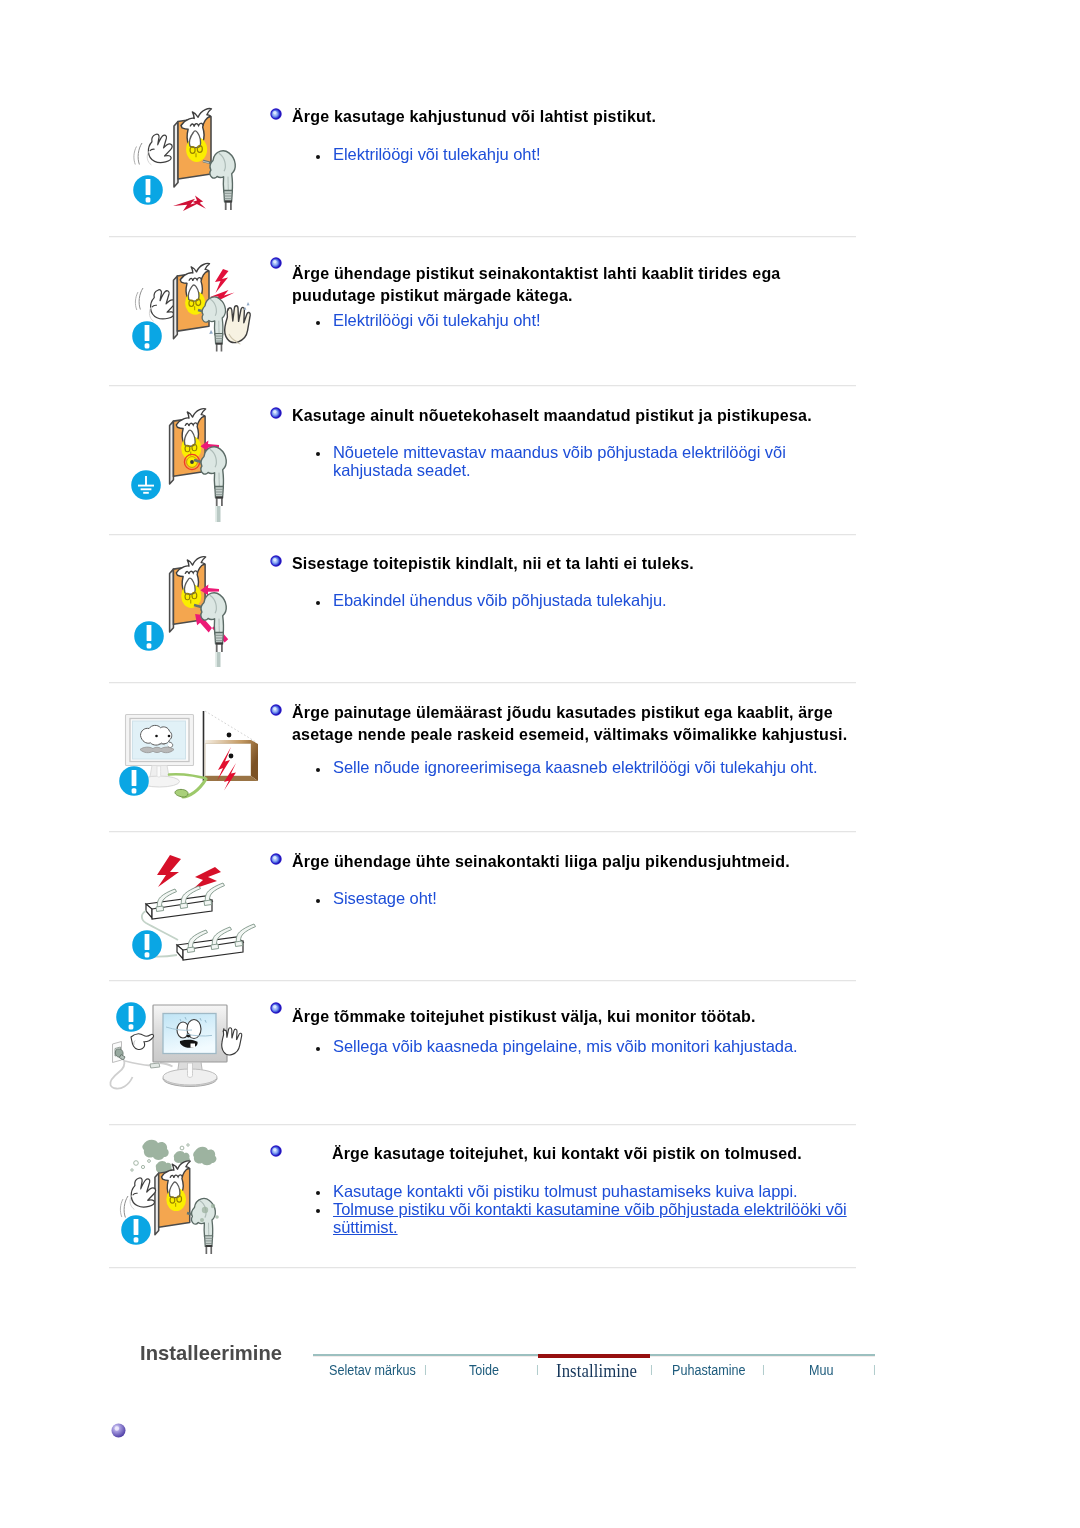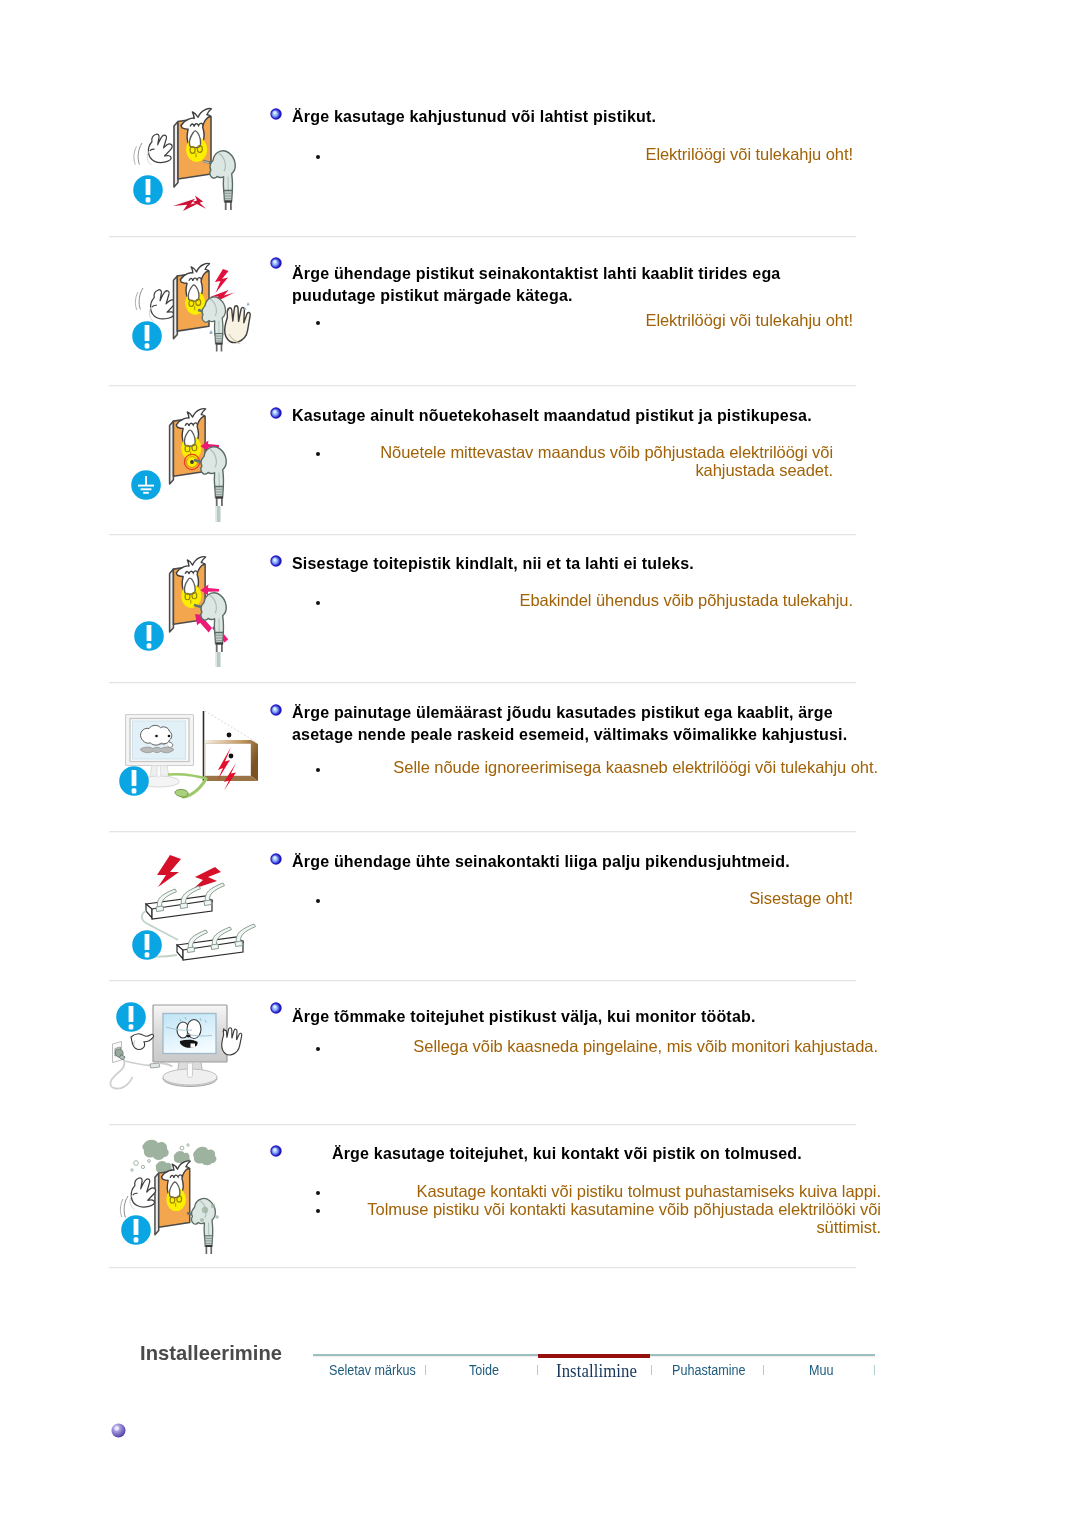--- a/index.html
+++ b/index.html
@@ -4,22 +4,22 @@
 <style>
   html,body{margin:0;padding:0;background:#ffffff;}
   body{width:1080px;height:1528px;font-family:"Liberation Sans",sans-serif;
        -webkit-font-smoothing:antialiased;}
   .page{position:relative;width:1080px;height:1528px;overflow:hidden;background:#fff;}
   .sep{position:absolute;left:109px;width:747px;height:2px;
        background:linear-gradient(to bottom,#e4e4e4 0 1px,#f8f8f8 1px 2px);}
   .illus{position:absolute;overflow:visible;}
   .head{position:absolute;font-weight:bold;font-size:16px;color:#000000;
         line-height:22px;letter-spacing:0.2px;margin:0;}
-  .bul{position:absolute;font-size:16.5px;color:#a16207;line-height:18px;
-       letter-spacing:-0.05px;margin:0;text-align:right;}
+  .bul{position:absolute;font-size:16.5px;color:#1d4ed8;line-height:18px;
+       letter-spacing:-0.05px;margin:0;}
   .orb{position:absolute;}
   .dotb{position:absolute;width:4.1px;height:4.1px;border-radius:50%;background:#111111;}
 
   
   .navline{position:absolute;left:313px;top:1354px;width:562px;height:2px;background:#9cc0c0;}
   .navline2{position:absolute;left:313px;top:1356px;width:562px;height:1px;background:#f2ebea;}
   .navred{position:absolute;left:538px;top:1354px;width:112px;height:4px;background:#96100f;}
   .navitem{position:absolute;font-size:14px;color:#1d5b7c;white-space:nowrap;
            transform:scaleX(0.9);transform-origin:left top;}
   .navitem.active{font-family:"Liberation Serif",serif;font-size:19px;color:#15365a;
@@ -222,21 +222,21 @@
       <div class="bul" style="left: 333px; top: 1037px; width: 545px;">Sellega võib kaasneda pingelaine, mis võib monitori kahjustada.</div>
       <svg class="orb" width="12" height="12" viewBox="0 0 12 12" style="left:270px;top:1145px">
         <circle cx="6" cy="6" r="5.7" fill="#2a18c8"></circle>
         <circle cx="6" cy="6" r="4.6" fill="url(#orbBlue)"></circle>
         <circle cx="4.8" cy="4.6" r="1.7" fill="#e6f0ff" opacity="0.8"></circle>
       </svg>
       <div class="head" style="left: 292px; top: 1143px; width: 510px; text-align: right;">Ärge kasutage toitejuhet, kui kontakt või pistik on tolmused.</div>
       <div class="dotb" style="left: 316px; top: 1191px;"></div>
       <div class="bul" style="left: 333px; top: 1182px; width: 548px;">Kasutage kontakti või pistiku tolmust puhastamiseks kuiva lappi.</div>
       <div class="dotb" style="left: 316px; top: 1209px;"></div>
-      <div class="bul" style="left: 333px; top: 1200px; width: 548px;">Tolmuse pistiku või kontakti kasutamine võib põhjustada elektrilööki või süttimist.</div>
+      <div class="bul" style="left: 333px; top: 1200px; width: 548px; text-decoration: underline;">Tolmuse pistiku või kontakti kasutamine võib põhjustada elektrilööki või süttimist.</div>
     </div>
 
   <svg class="illus" style="left:109px;top:95px" width="150" height="142" viewBox="0 0 150 142">
     <g transform="translate(7 16) scale(0.84)">
       <use href="#gloveHand" x="38" y="28"></use>
     </g>
     <path d="M33 48 c-4 6 -5 15 -2.6 21.5" fill="none" stroke="#8e8e8e" stroke-width="1"></path>
     <path d="M27.5 51.5 c-3 5.5 -3.4 12.5 -1.2 18" fill="none" stroke="#a5a5a5" stroke-width="0.9"></path>
     <use href="#outletFace" x="65" y="26.5"></use>
     <path d="M94 66 l12 3" stroke="#65736f" stroke-width="2.8" fill="none"></path>

